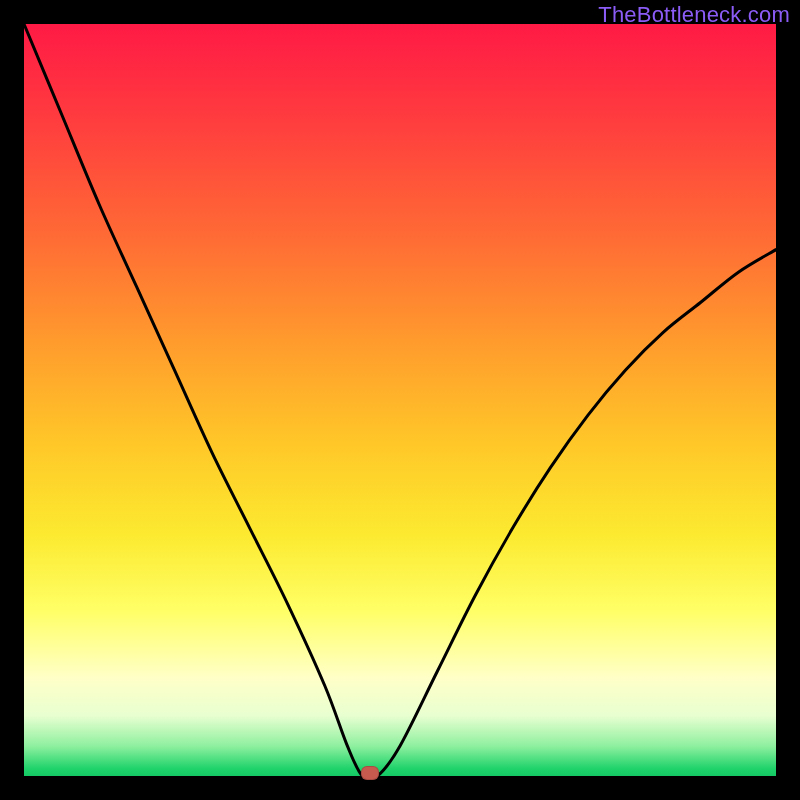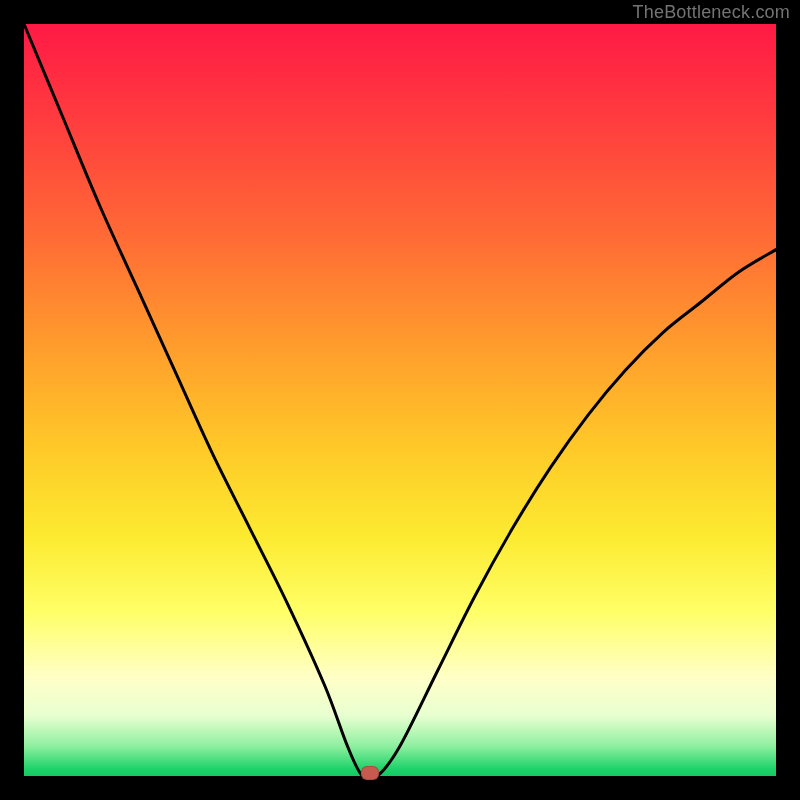--- a/index.html
+++ b/index.html
@@ -37,22 +37,22 @@
       #e8ffd0 92%,
       #8ff0a0 96%,
       #20d36b 99%,
       #14c864 100%
     );
   }
   .watermark {
     position: absolute;
     top: 2px;
     right: 10px;
-    color: #737373;
-    font-size: 18px;
+    color: #8b5cf6;
+    font-size: 22px;
     font-weight: 500;
     letter-spacing: 0.2px;
     user-select: none;
   }
   svg.curve {
     position: absolute;
     left: 0;
     top: 0;
     width: 752px;
     height: 752px;

